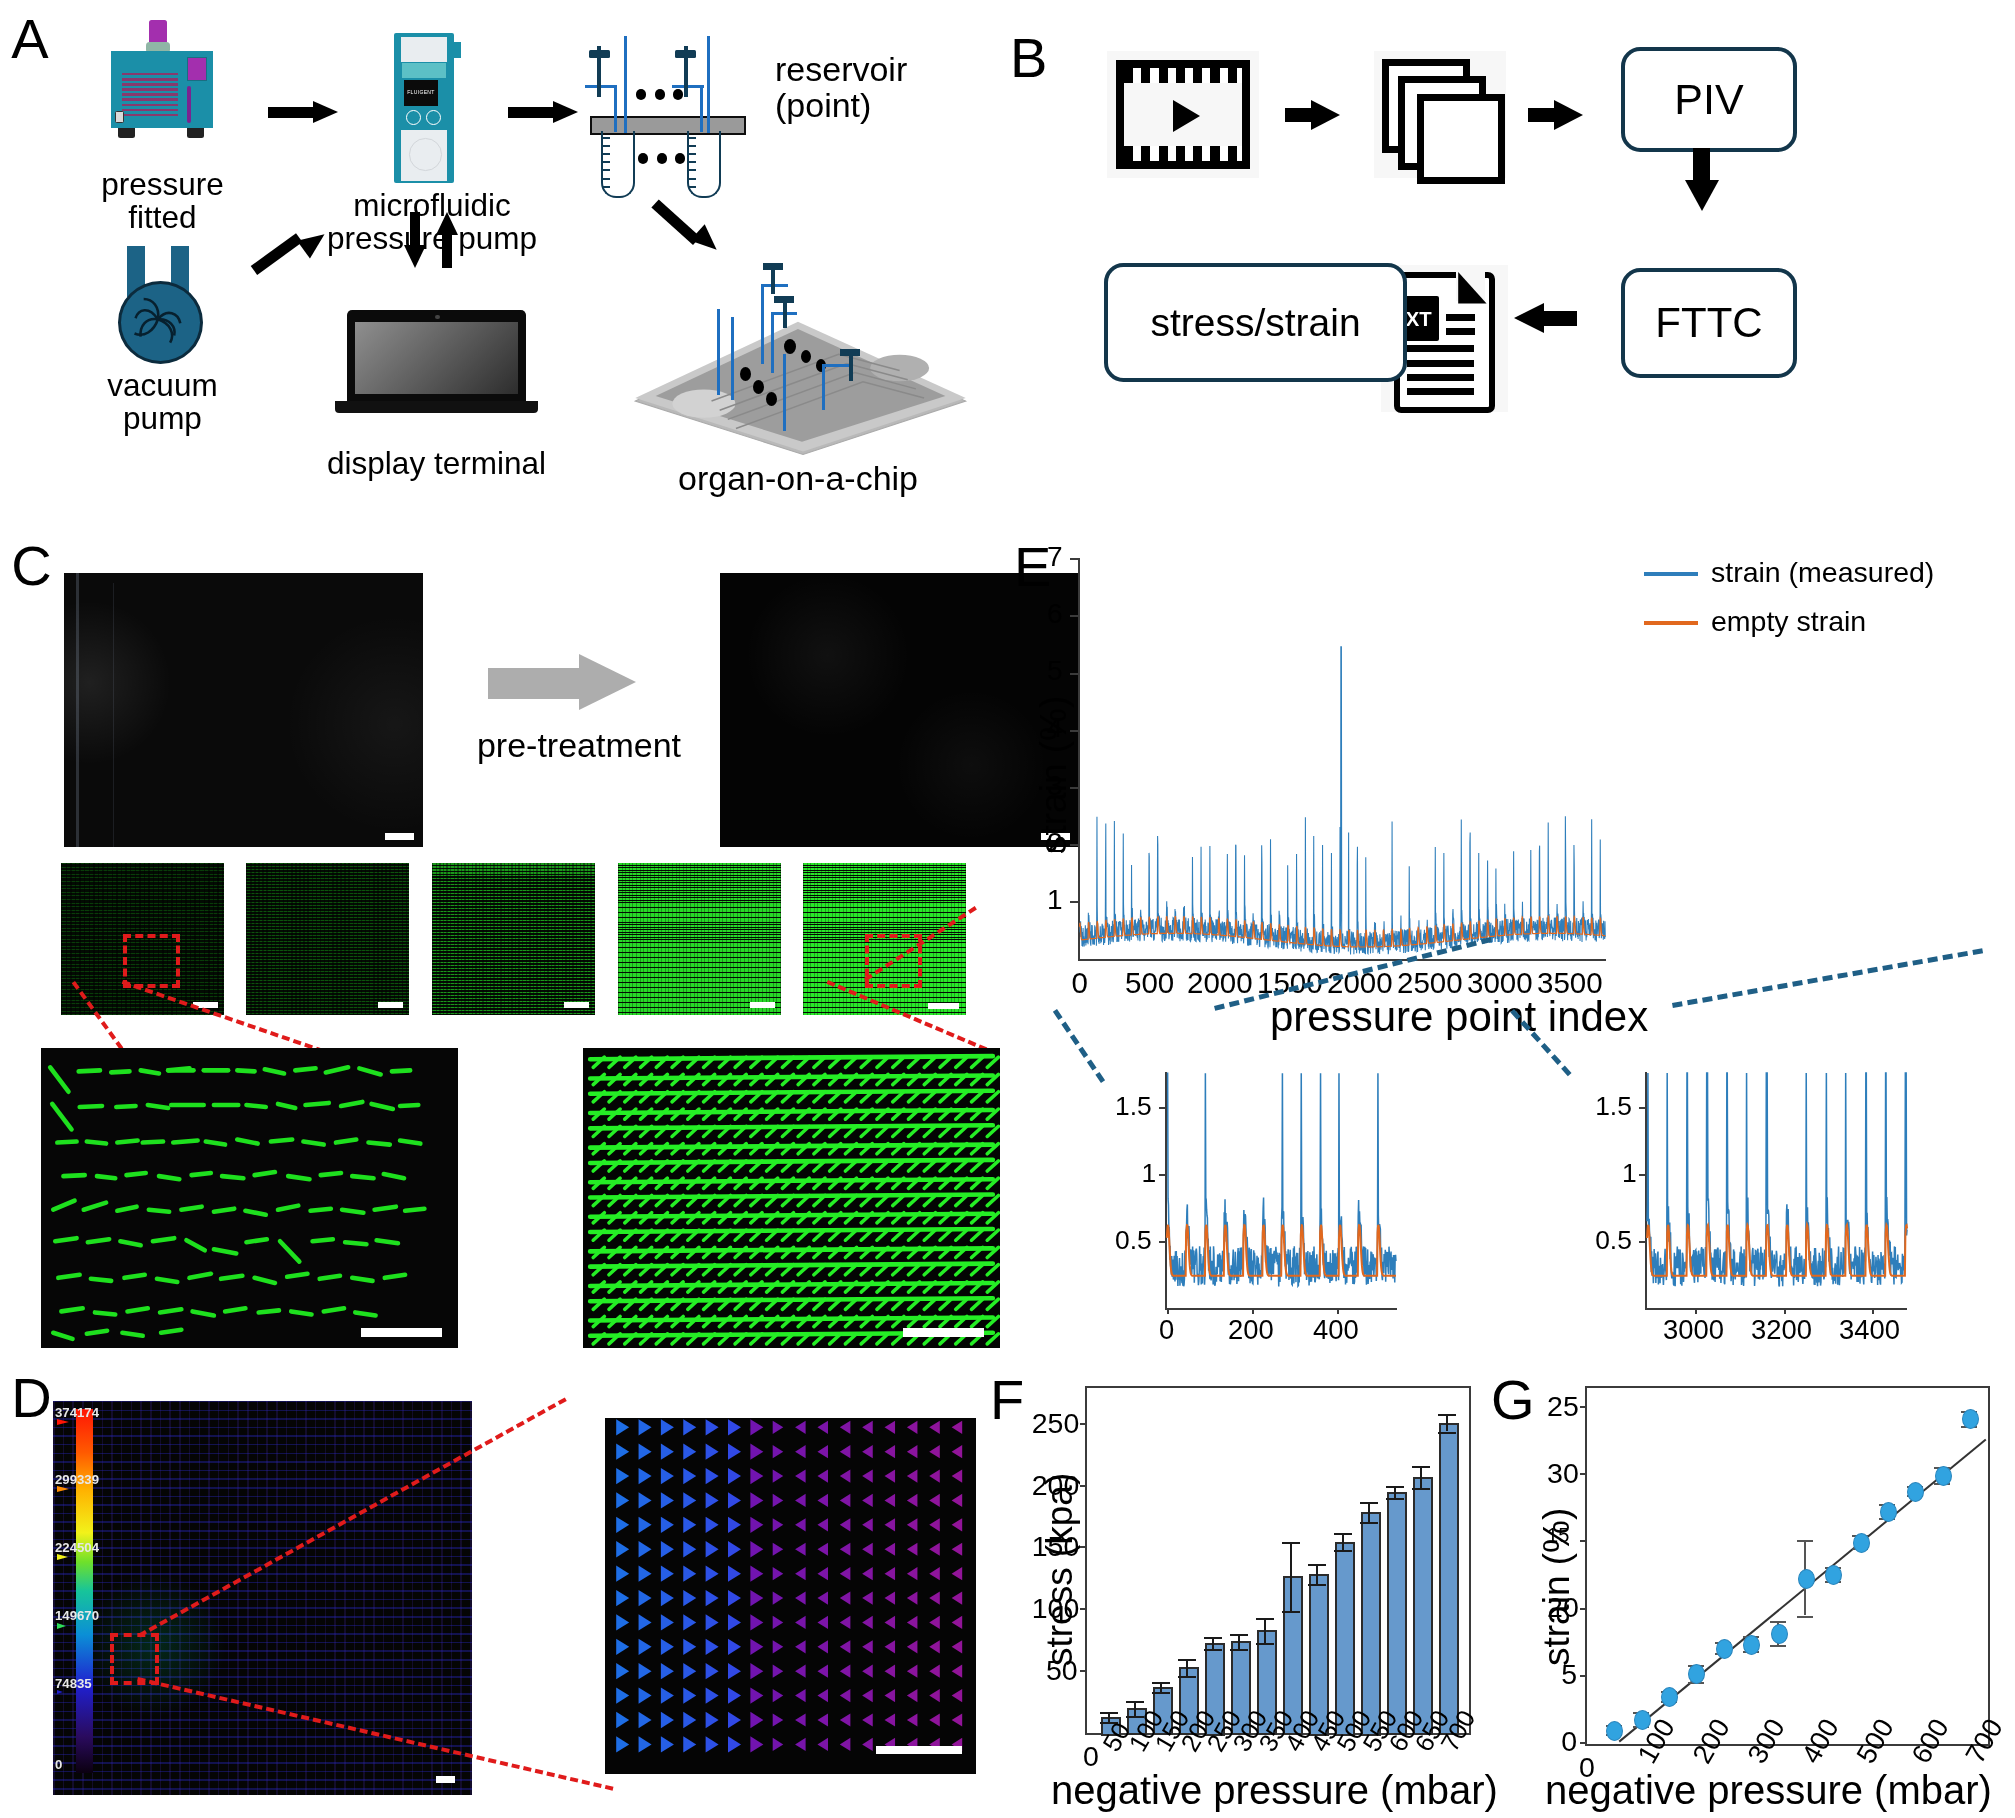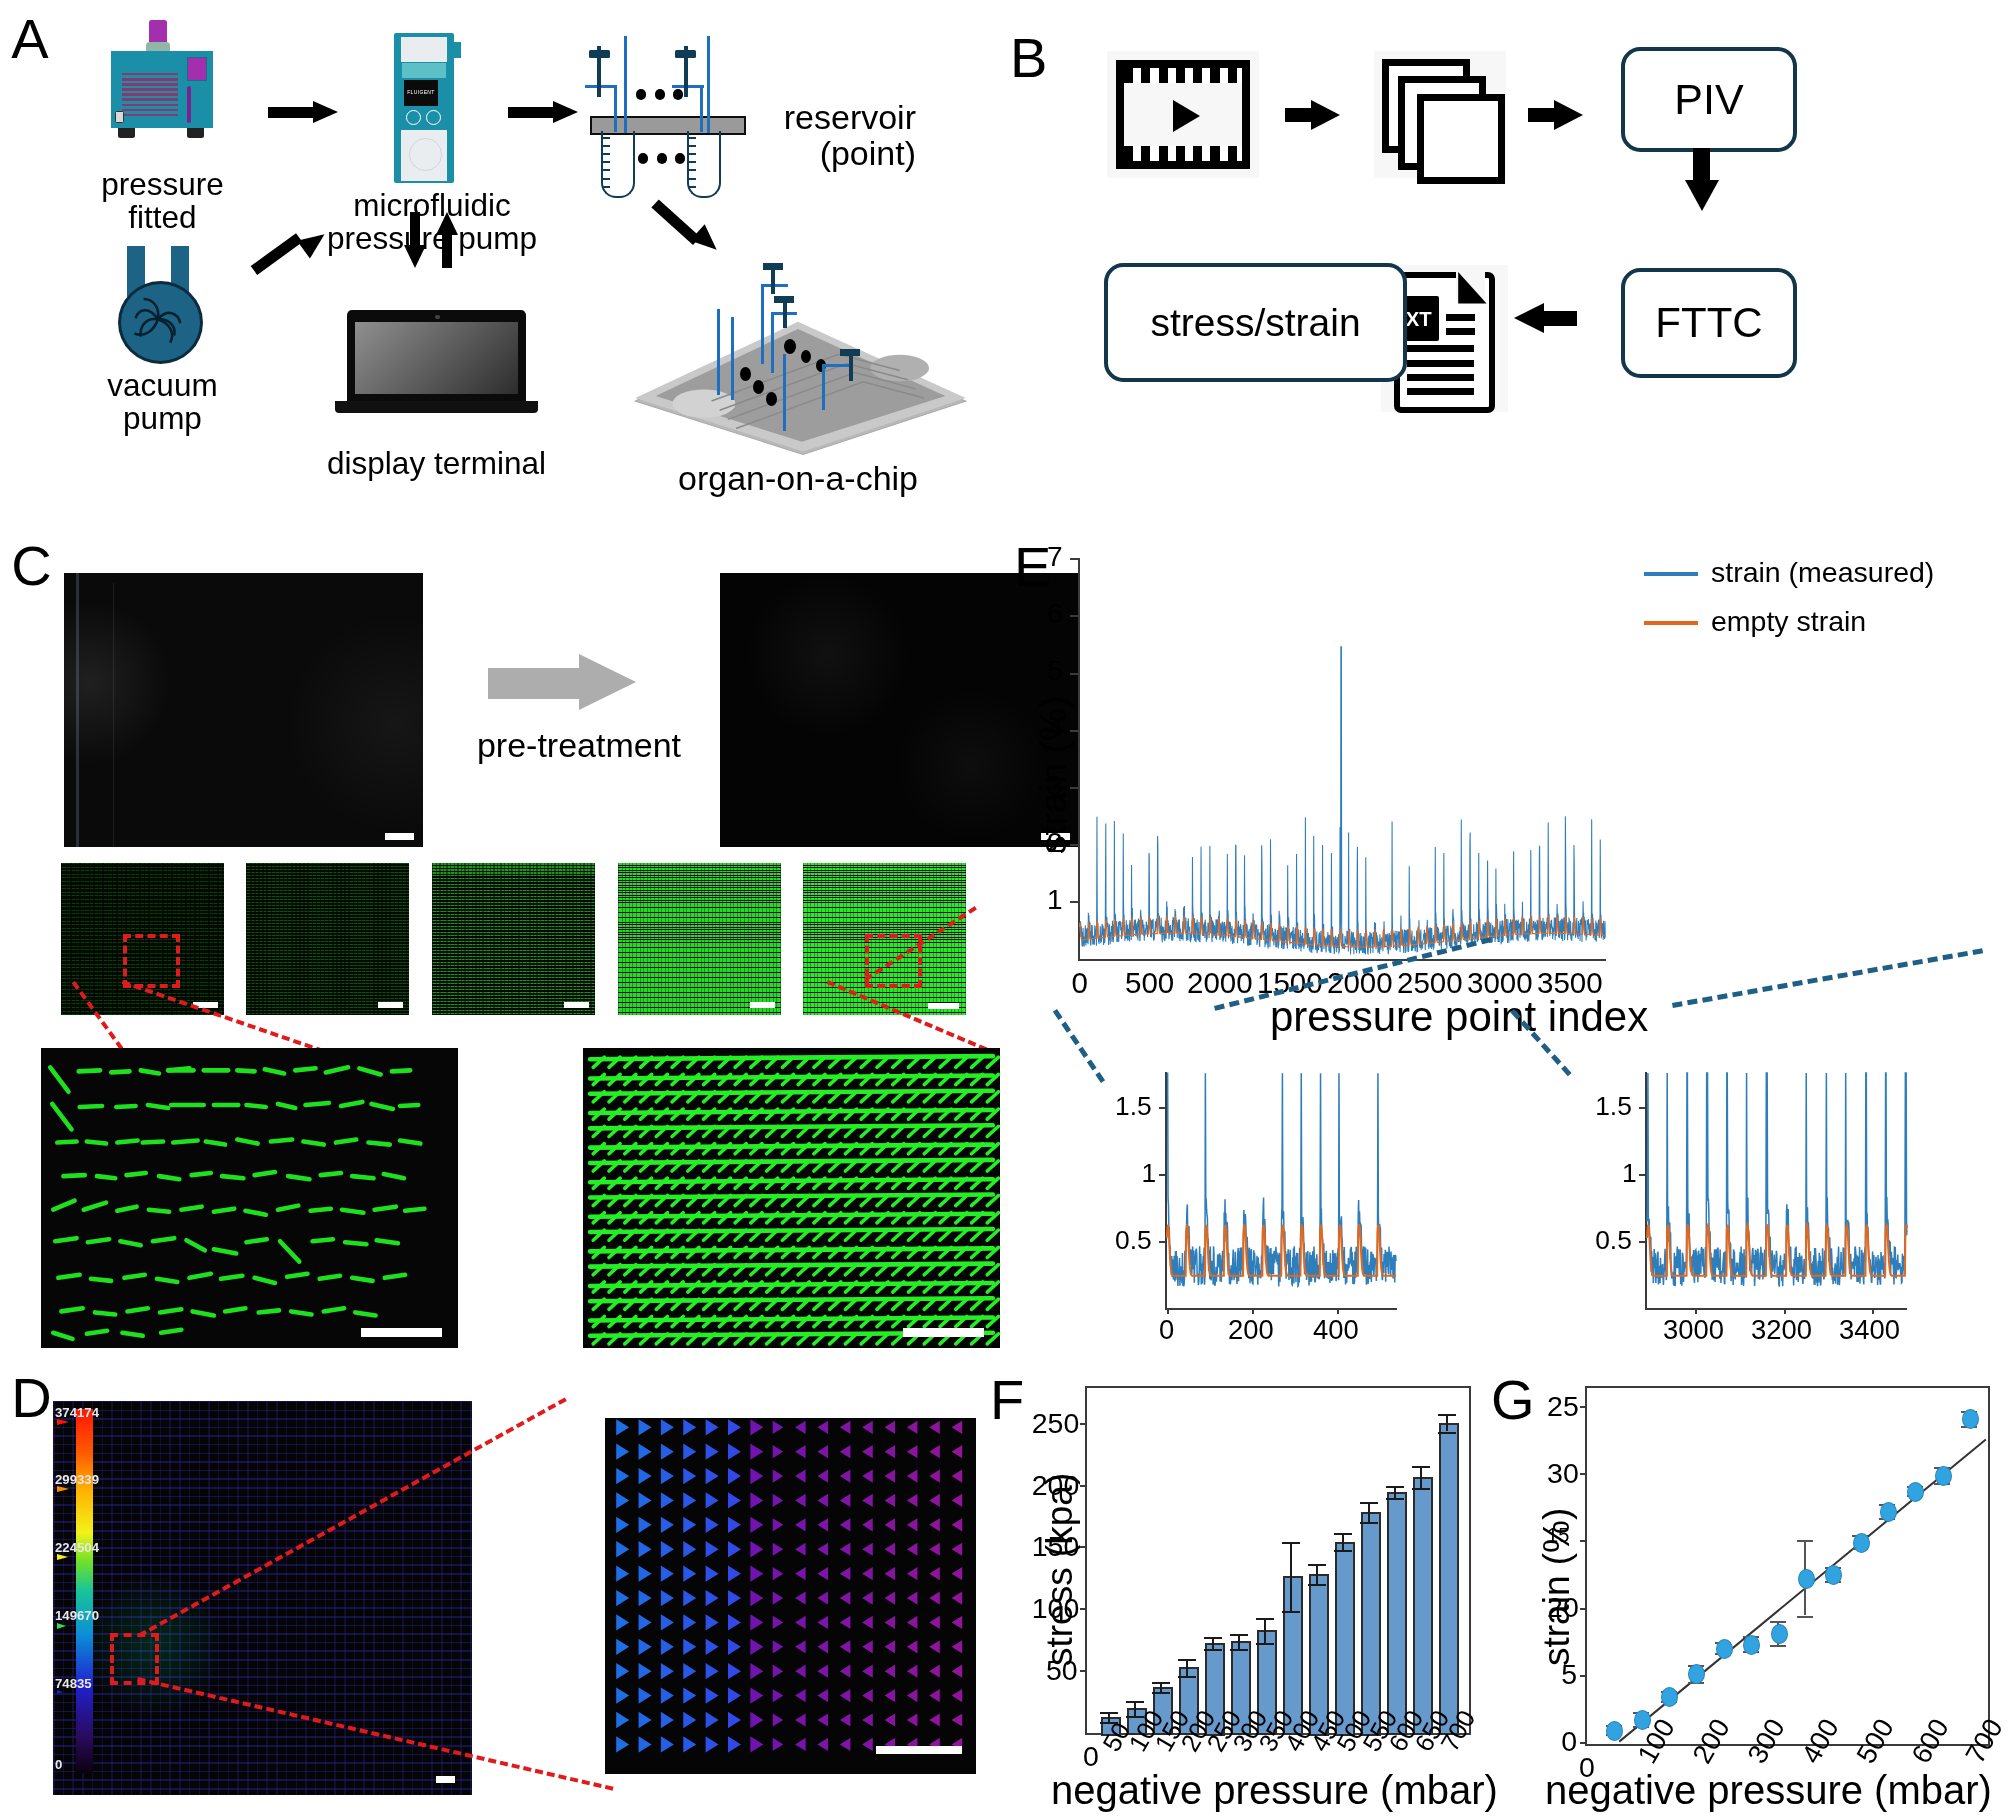--- a/index.html
+++ b/index.html
@@ -151,21 +151,21 @@
   <div style="position:absolute;left:125px;top:20.3px;width:4.1px;height:51px;background:#113c55;"></div>
   <div style="position:absolute;left:116px;top:24.4px;width:21.3px;height:8.1px;background:#113c55;border-radius:1.5px;"></div>
 
   <div style="position:absolute;left:77px;top:64px;width:10.2px;height:10.2px;background:#000;border-radius:50%;"></div>
   <div style="position:absolute;left:96px;top:64px;width:10.2px;height:10.2px;background:#000;border-radius:50%;"></div>
   <div style="position:absolute;left:114px;top:64px;width:10.2px;height:10.2px;background:#000;border-radius:50%;"></div>
   <div style="position:absolute;left:79px;top:128px;width:10.2px;height:10.2px;background:#000;border-radius:50%;"></div>
   <div style="position:absolute;left:98px;top:128px;width:10.2px;height:10.2px;background:#000;border-radius:50%;"></div>
   <div style="position:absolute;left:116px;top:128px;width:10.2px;height:10.2px;background:#000;border-radius:50%;"></div>
 </div>
-<div class="lbl big" style="left:703px;top:51px;width:213px;text-align:right;margin-top:48px;">
+<div class="lbl big" style="left:775px;top:51px;width:213px;text-align:left;">
   <span>reservoir</span><br>
   <span>(point)</span>
 </div>
 
 <div class="arrow" style="left:655px;top:198px;">
   <div class="shaft" style="left:0;top:0;width:56px;height:11.2px;transform:rotate(42deg);transform-origin:0 50%;"></div>
   <div class="head" style="left:39px;top:31.5px;border-top:11.7px solid transparent;border-bottom:11.7px solid transparent;border-left:26.4px solid #000;transform:rotate(42deg);"></div>
 </div>
 
 <div style="position:absolute;left:625px;top:274px;width:351px;height:183px;">

